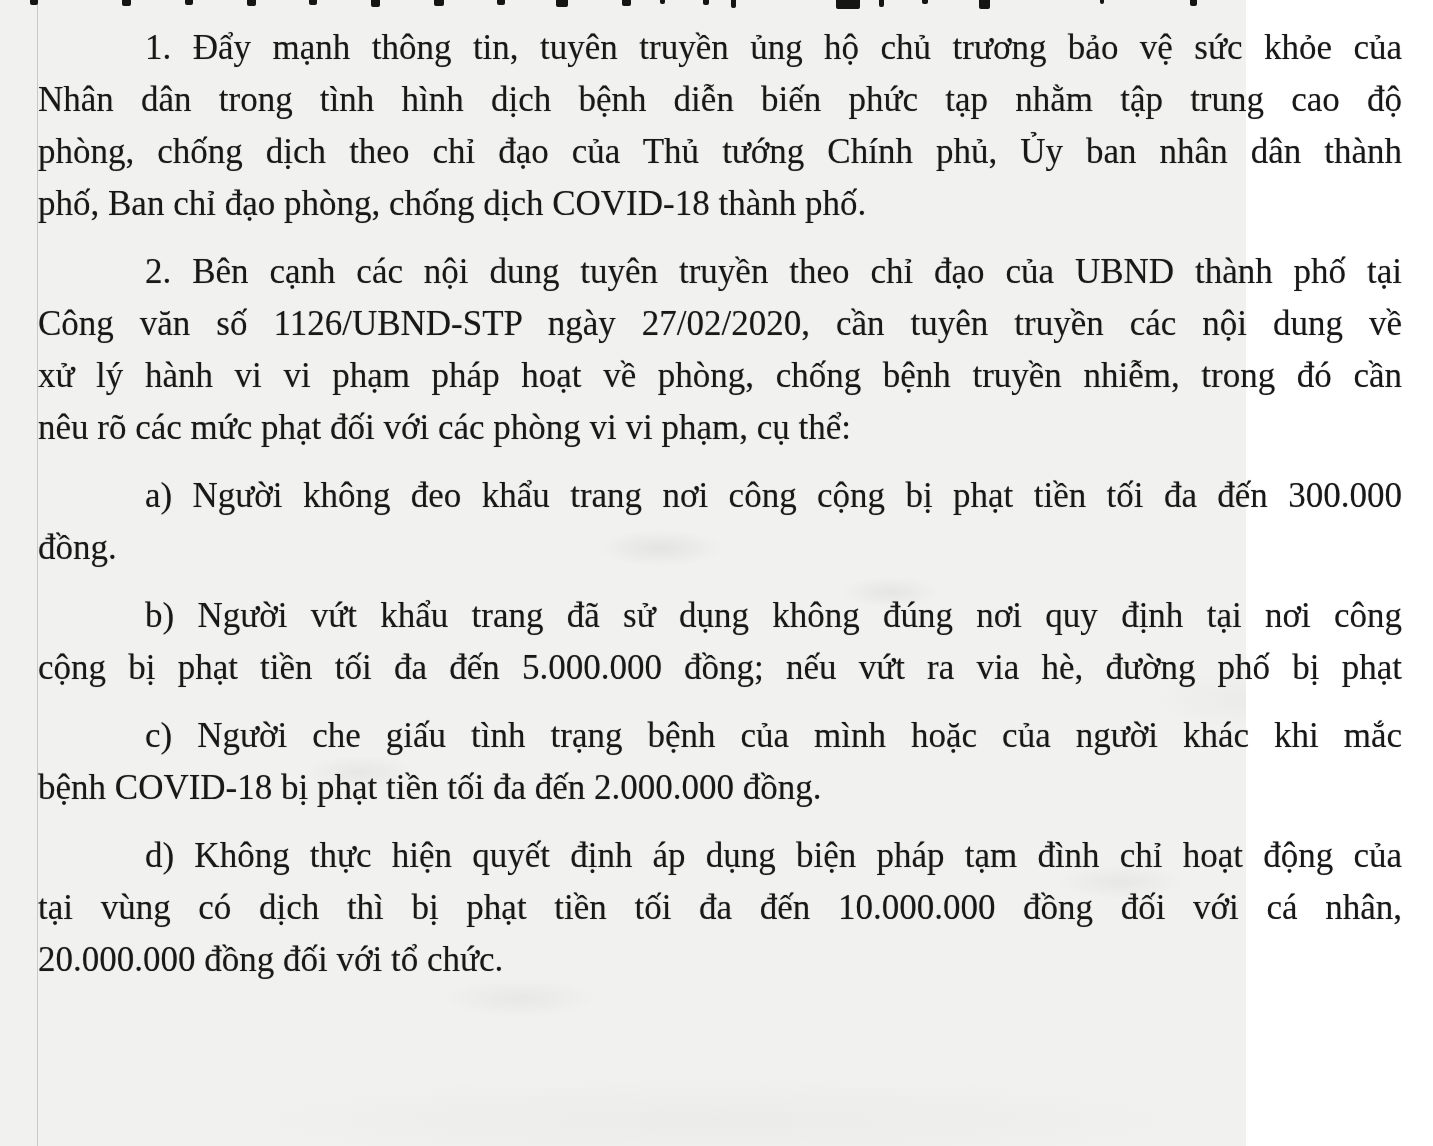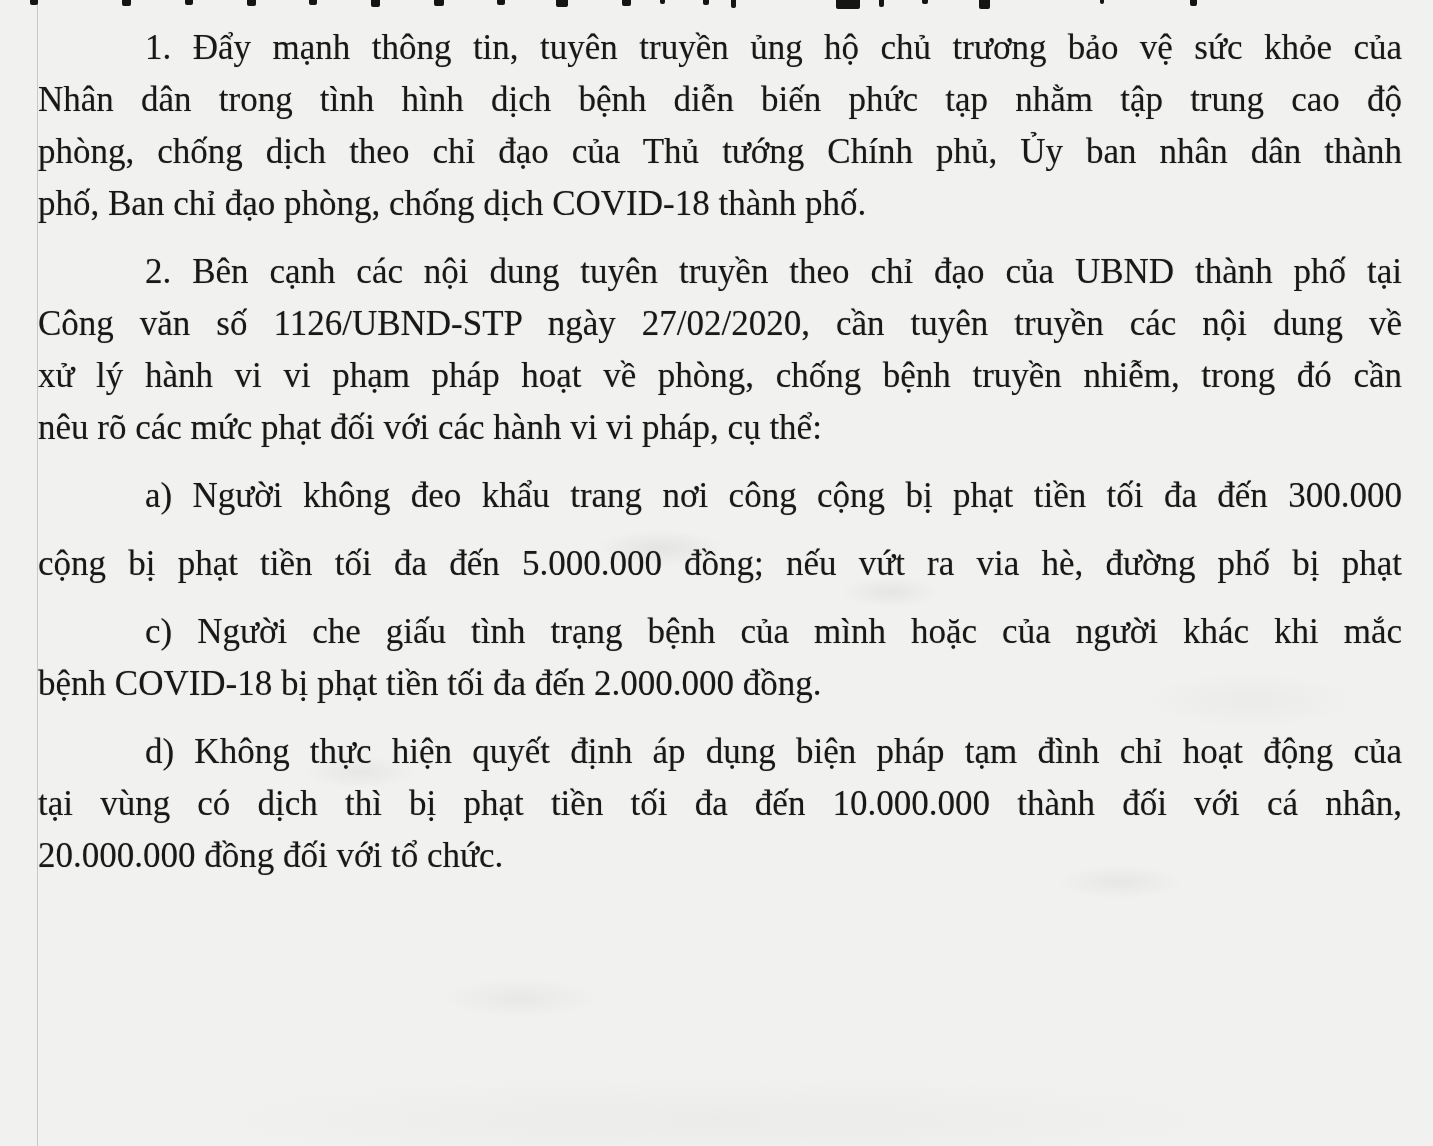--- a/index.html
+++ b/index.html
@@ -6,21 +6,21 @@
     margin: 0;
     padding: 0;
   }
   body {
     width: 1433px;
     height: 1146px;
     overflow: hidden;
   }
   .page {
     position: relative;
-    width: 1433px;
+    width: 1246px;
     height: 1146px;
     background-color: #f1f1ef;
     
     background-image:
       radial-gradient(ellipse 90px 26px at 660px 548px, rgba(110,110,110,0.10), transparent 70%),
       radial-gradient(ellipse 70px 22px at 890px 592px, rgba(110,110,110,0.09), transparent 70%),
       radial-gradient(ellipse 80px 24px at 360px 772px, rgba(110,110,110,0.08), transparent 70%),
       radial-gradient(ellipse 90px 24px at 1120px 882px, rgba(110,110,110,0.08), transparent 70%),
       radial-gradient(ellipse 110px 28px at 520px 998px, rgba(110,110,110,0.07), transparent 70%),
       radial-gradient(ellipse 150px 40px at 1250px 700px, rgba(120,120,120,0.05), transparent 70%),
@@ -111,36 +111,38 @@
       <span class="line first">1. Đẩy mạnh thông tin, tuyên truyền ủng hộ chủ trương bảo vệ sức khỏe của</span>
       <span class="line">Nhân dân trong tình hình dịch bệnh diễn biến phức tạp nhằm tập trung cao độ</span>
       <span class="line">phòng, chống dịch theo chỉ đạo của Thủ tướng Chính phủ, Ủy ban nhân dân thành</span>
       <span class="line last">phố, Ban chỉ đạo phòng, chống dịch COVID-18 thành phố.</span>
     </p>
 
     <p>
       <span class="line first">2. Bên cạnh các nội dung tuyên truyền theo chỉ đạo của UBND thành phố tại</span>
       <span class="line">Công văn số 1126/UBND-STP ngày 27/02/2020, cần tuyên truyền các nội dung về</span>
       <span class="line">xử lý hành vi vi phạm pháp hoạt về phòng, chống bệnh truyền nhiễm, trong đó cần</span>
-      <span class="line last">nêu rõ các mức phạt đối với các hành vi vi pháp, cụ thể:</span>
+      <span class="line last">nêu rõ các mức phạt đối với các phòng vi vi phạm, cụ thể:</span>
     </p>
 
     <p>
       <span class="line first">a) Người không đeo khẩu trang nơi công cộng bị phạt tiền tối đa đến 300.000</span>
+      <span class="line last">đồng.</span>
     </p>
 
     <p>
+      <span class="line first">b) Người vứt khẩu trang đã sử dụng không đúng nơi quy định tại nơi công</span>
       <span class="line">cộng bị phạt tiền tối đa đến 5.000.000 đồng; nếu vứt ra via hè, đường phố bị phạt</span>
     </p>
 
     <p>
       <span class="line first">c) Người che giấu tình trạng bệnh của mình hoặc của người khác khi mắc</span>
       <span class="line last">bệnh COVID-18 bị phạt tiền tối đa đến 2.000.000 đồng.</span>
     </p>
 
     <p>
       <span class="line first">d) Không thực hiện quyết định áp dụng biện pháp tạm đình chỉ hoạt động của</span>
-      <span class="line">tại vùng có dịch thì bị phạt tiền tối đa đến 10.000.000 thành đối với cá nhân,</span>
+      <span class="line">tại vùng có dịch thì bị phạt tiền tối đa đến 10.000.000 đồng đối với cá nhân,</span>
       <span class="line last">20.000.000 đồng đối với tổ chức.</span>
     </p>
 
   </div>
 </div>
 
 </body></html>

